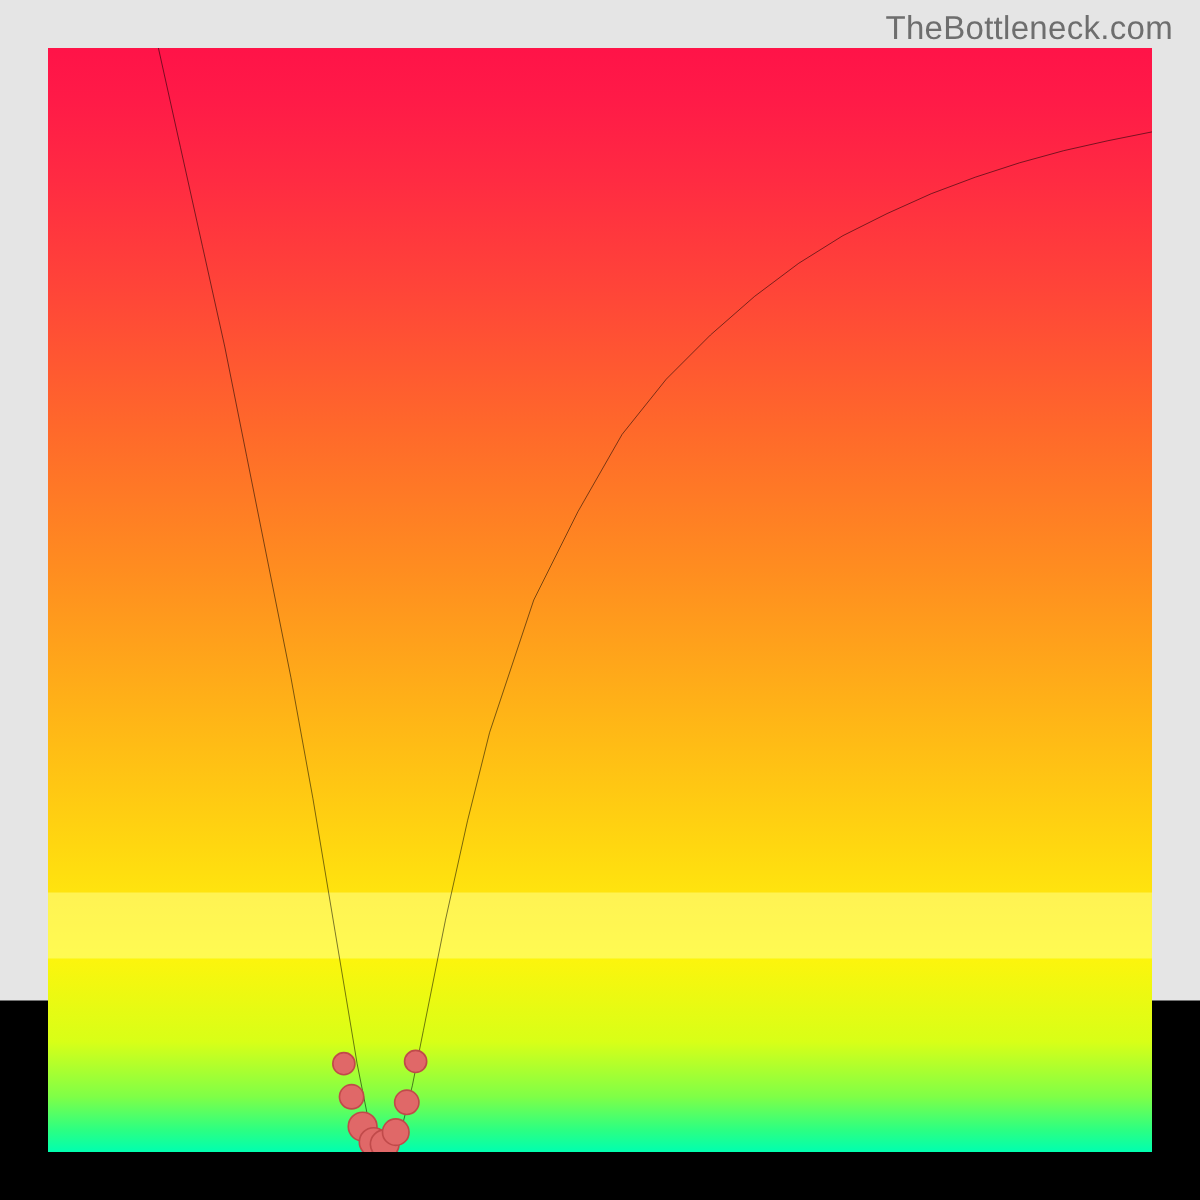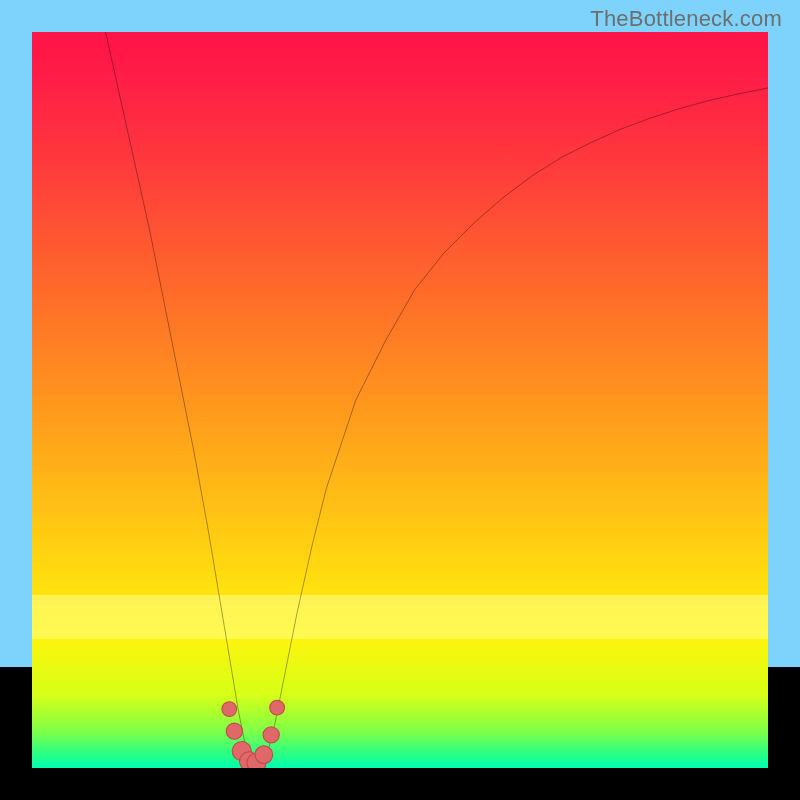--- a/index.html
+++ b/index.html
@@ -10,21 +10,21 @@
     overflow: hidden;
     background: #000;
     font-family: Arial, Helvetica, sans-serif;
   }
   .frame {
     position: absolute;
     left: 0;
     top: 0;
     width: 800px;
     height: 667px;
-    background: #7dd3fc;
+    background: #e5e5e5;
   }
   .plot {
     position: absolute;
     left: 32px;
     top: 32px;
     width: 736px;
     height: 736px;
     overflow: hidden;
   }
   .gradient {

